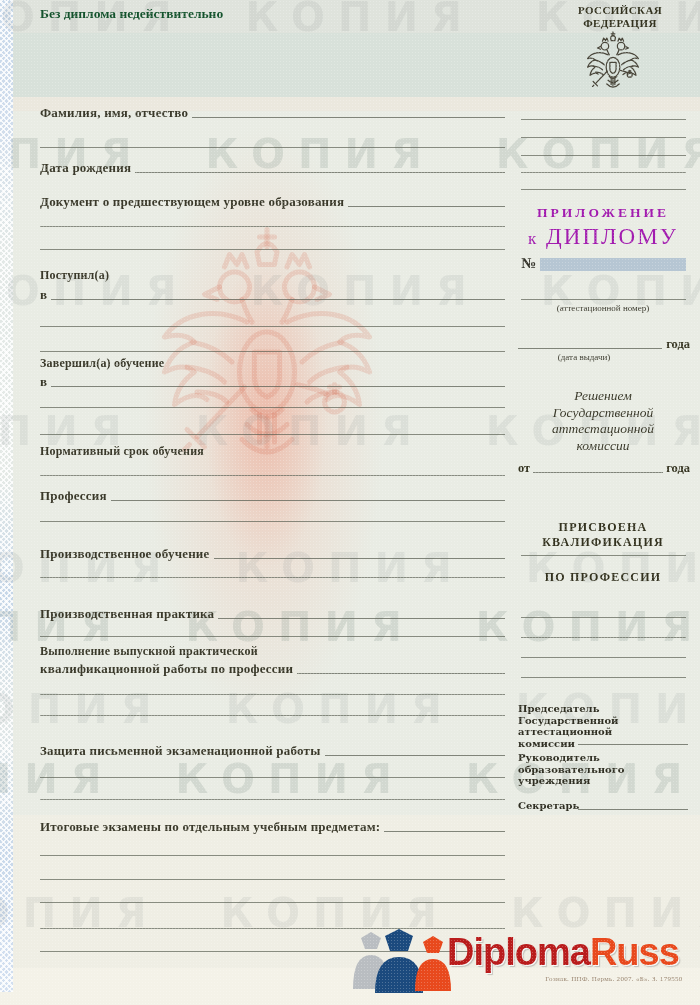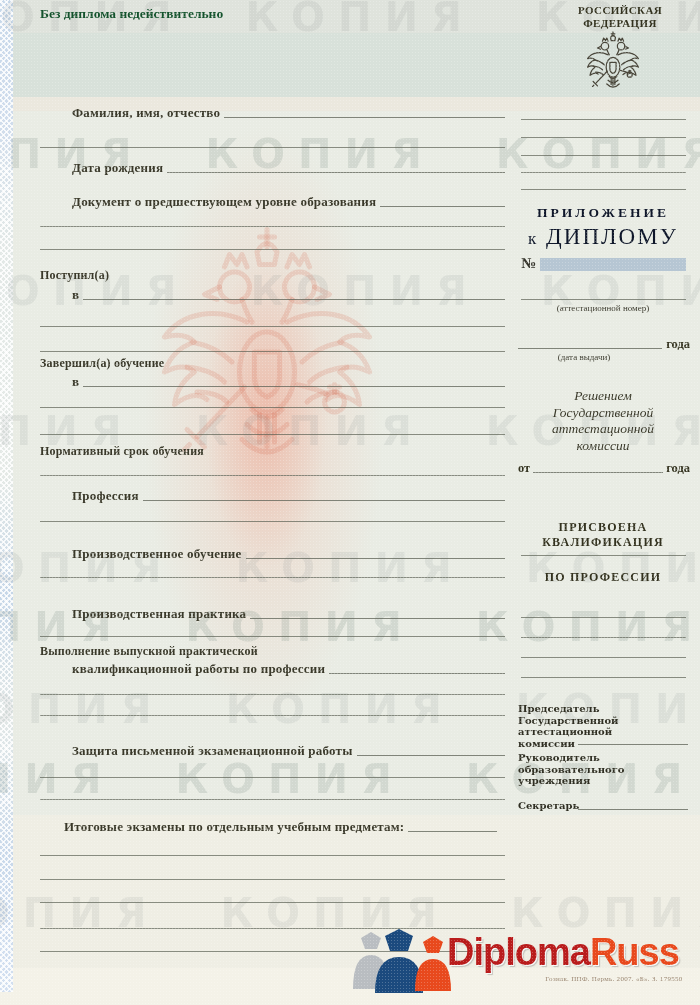--- a/index.html
+++ b/index.html
@@ -33,26 +33,26 @@
     background-image:radial-gradient(rgba(255,255,255,0.6) 0.6px,rgba(0,0,0,0) 0.8px);background-size:3px 3px;}
 
   .warning{position:absolute;left:40px;top:6px;width:460px;text-align:left;
     font-weight:bold;font-size:13.5px;color:#14532d;}
   .country{position:absolute;left:558px;top:4px;width:124px;text-align:center;
     font-weight:bold;font-size:11px;line-height:13px;letter-spacing:0.4px;color:#33321f;}
   .coat{position:absolute;left:582px;top:31px;color:#4a473b;}
 
   .lbl{position:absolute;font-weight:bold;font-size:12px;letter-spacing:0.2px;color:#3a392a;white-space:nowrap;}
   .fl{position:absolute;display:flex;align-items:flex-end;}
-  .fl .t{font-weight:bold;font-size:13px;letter-spacing:0.2px;color:#3a392a;white-space:nowrap;padding-right:4px;margin-left:32px;}
+  .fl .t{font-weight:bold;font-size:13px;letter-spacing:0.2px;color:#3a392a;white-space:nowrap;padding-right:4px;}
   .ln{flex:1;border-bottom:1px solid rgba(92,98,86,0.75);margin-bottom:3px;height:0;}
   .hr{position:absolute;left:40px;width:465px;border-top:1px solid rgba(92,98,86,0.70);height:0;}
   .rr{position:absolute;left:521px;width:165px;border-top:1px solid rgba(92,98,86,0.70);height:0;}
 
-  .rc{position:absolute;left:518px;width:170px;text-align:center;color:#0f172a;}
+  .rc{position:absolute;left:518px;width:170px;text-align:center;color:#a21caf;}
   .rtitle{font-weight:bold;font-size:13.5px;letter-spacing:3px;}
   .rdipl{font-size:23px;letter-spacing:2px;}
   .rdipl .small{font-size:17px;}
   .numrow{position:absolute;left:521px;top:255px;display:flex;align-items:flex-end;width:165px;}
   .numrow .no{font-weight:bold;font-size:15px;color:#34332a;padding-right:4px;}
   .numbox{flex:1;height:13px;background:#b6c6d3;margin-bottom:1px;}
   .caption{position:absolute;font-size:9px;color:#3d3c30;text-align:center;}
   .fr{position:absolute;display:flex;align-items:flex-end;font-weight:bold;font-size:12.5px;color:#33321f;}
   .fr .w{white-space:nowrap;}
   .decision{font-style:italic;font-size:13.5px;line-height:16.5px;color:#3a392a;}
@@ -198,21 +198,21 @@
   <div class="hr" style="top:694px"></div>
   <div class="hr" style="top:715px"></div>
 
   <div class="fl" style="left:40px;top:743px;width:465px">
     <span class="t">Защита письменной экзаменационной работы</span>
       <span class="ln"></span>
   </div>
   <div class="hr" style="top:777px"></div>
   <div class="hr" style="top:799px"></div>
 
-  <div class="fl" style="left:32px;top:819px;width:465px">
+  <div class="fl" style="left:40px;top:819px;width:465px">
     <span class="t">Итоговые экзамены по отдельным учебным предметам:</span>
       <span class="ln"></span>
   </div>
   <div class="hr" style="top:855px"></div>
   <div class="hr" style="top:879px"></div>
   <div class="hr" style="top:902px"></div>
   <div class="hr" style="top:928px"></div>
   <div class="hr" style="top:951px"></div>
 
   <div class="rr" style="top:119px"></div>

